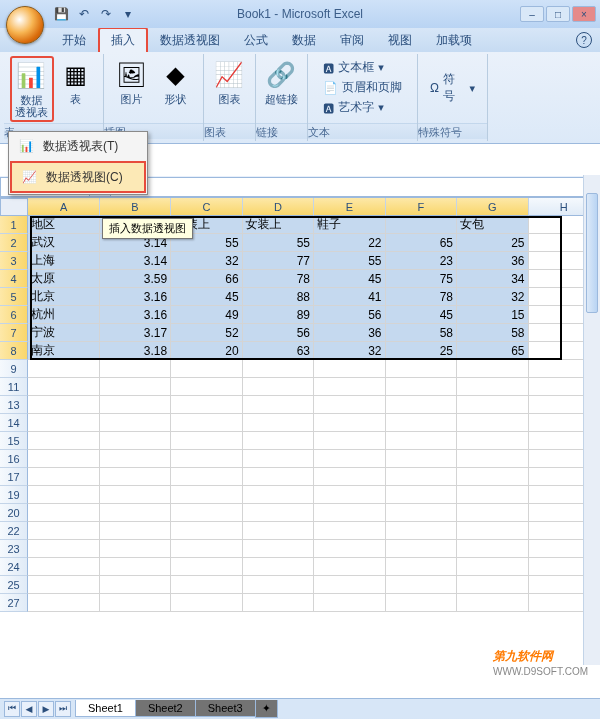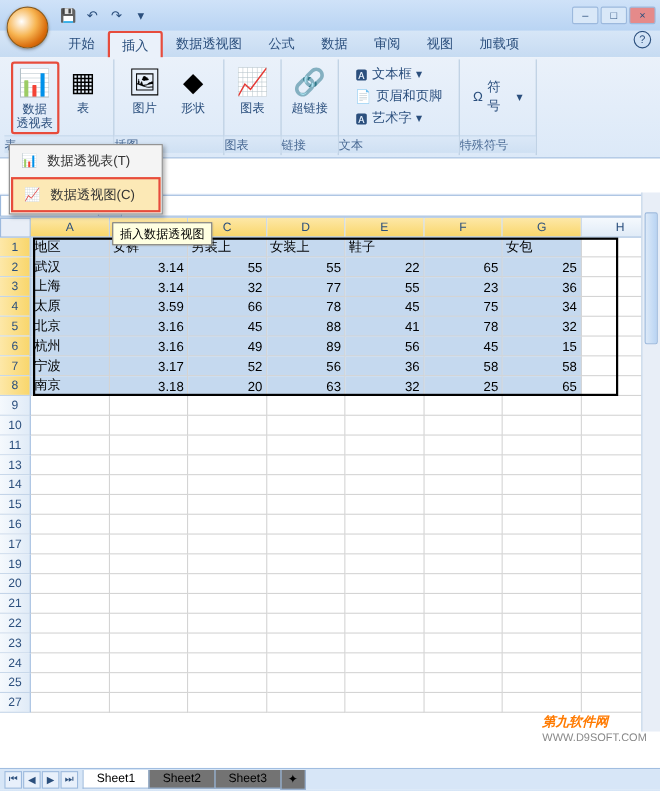--- a/index.html
+++ b/index.html
@@ -5,21 +5,21 @@
 *{box-sizing:border-box;margin:0;padding:0;font-family:"Microsoft YaHei","SimSun",Arial,sans-serif;font-size:12px}
 body{background:#fff;width:600px;height:719px;overflow:hidden;position:relative}
 .titlebar{height:28px;background:linear-gradient(#cfe2f8,#b9d4f3);display:flex;align-items:center;padding:0 4px;position:relative}
 .office-btn{width:38px;height:38px;border-radius:50%;background:radial-gradient(circle at 35% 35%,#fff,#f7b552 40%,#d96b0b 70%,#a34400);border:1px solid #8a5a1a;position:absolute;left:6px;top:6px;z-index:10;box-shadow:0 1px 3px rgba(0,0,0,.4)}
 .qat{display:flex;gap:2px;margin-left:48px}
 .qat-btn{width:20px;height:20px;display:flex;align-items:center;justify-content:center;color:#2b4f7d}
 .title-text{position:absolute;left:50%;transform:translateX(-50%);color:#3b5d88;font-size:12px}
 .win-controls{margin-left:auto;display:flex;gap:2px}
 .win-btn{width:24px;height:16px;background:#d9e8f8;border:1px solid #9cb9dd;display:flex;align-items:center;justify-content:center;font-size:10px;color:#2b4f7d;border-radius:2px}
 .win-btn.close{background:#e58a8a}
-.tabs{height:24px;background:linear-gradient(#d7e6f7,#c6dbf2);display:flex;align-items:flex-start;padding-left:50px}
+.tabs{height:24px;background:linear-gradient(#d7e6f7,#c6dbf2);display:flex;align-items:center;padding-left:50px}
 .tab{padding:4px 12px;color:#2b4f7d;cursor:pointer}
 .tab.active{background:#eaf1fa;border:1px solid #9cb9dd;border-bottom:none;border-radius:3px 3px 0 0}
 .tab.highlight{border:2px solid #e74c3c;padding:3px 11px}
 .help-circle{margin-left:auto;margin-right:8px;color:#2b4f7d;width:16px;height:16px;border:1px solid #2b4f7d;border-radius:50%;display:flex;align-items:center;justify-content:center;font-size:10px}
 .ribbon{height:92px;background:linear-gradient(#eaf1fa,#dce9f8);border-bottom:1px solid #9cb9dd;display:flex;padding:2px 4px;position:relative}
 .ribbon-group{border-right:1px solid #b8cce0;display:flex;flex-direction:column;align-items:center;padding:2px 6px;position:relative}
 .ribbon-group-label{position:absolute;bottom:2px;left:0;right:0;text-align:left;font-size:11px;color:#4a6a94;background:linear-gradient(#dbe8f7,#cfe0f3);border-top:1px solid #c3d7ec;height:16px;line-height:16px}
 .big-btn{display:flex;flex-direction:column;align-items:center;width:44px;padding:2px;cursor:pointer;border:1px solid transparent;border-radius:3px}
 .big-btn.highlight{border:2px solid #e74c3c}
 .big-btn .icon{width:32px;height:32px;display:flex;align-items:center;justify-content:center;font-size:24px}
@@ -66,20 +66,21 @@
 <body>
 
 <div class="titlebar">
   <div class="office-btn"></div>
   <div class="qat">
     <div class="qat-btn">💾</div>
     <div class="qat-btn">↶</div>
     <div class="qat-btn">↷</div>
     <div class="qat-btn">▾</div>
   </div>
+  <div class="title-text">Book1 - Microsoft Excel</div>
   <div class="win-controls">
     <div class="win-btn">–</div>
     <div class="win-btn">□</div>
     <div class="win-btn close">×</div>
   </div>
 </div>
 
 <div class="tabs">
   <div class="tab">开始</div>
   <div class="tab active highlight">插入</div>
@@ -284,31 +285,20 @@
         <div class="cell"></div>
         <div class="cell"></div>
         <div class="cell"></div>
         <div class="cell"></div>
         <div class="cell"></div>
         <div class="cell"></div>
         <div class="cell"></div>
         <div class="cell"></div>
       </div>
       <div class="row">
-        <div class="row-h">10</div>
-        <div class="cell"></div>
-        <div class="cell"></div>
-        <div class="cell"></div>
-        <div class="cell"></div>
-        <div class="cell"></div>
-        <div class="cell"></div>
-        <div class="cell"></div>
-        <div class="cell"></div>
-      </div>
-      <div class="row">
         <div class="row-h">11</div>
         <div class="cell"></div>
         <div class="cell"></div>
         <div class="cell"></div>
         <div class="cell"></div>
         <div class="cell"></div>
         <div class="cell"></div>
         <div class="cell"></div>
         <div class="cell"></div>
       </div>
@@ -383,31 +373,20 @@
         <div class="cell"></div>
         <div class="cell"></div>
         <div class="cell"></div>
         <div class="cell"></div>
         <div class="cell"></div>
         <div class="cell"></div>
         <div class="cell"></div>
         <div class="cell"></div>
       </div>
       <div class="row">
-        <div class="row-h">21</div>
-        <div class="cell"></div>
-        <div class="cell"></div>
-        <div class="cell"></div>
-        <div class="cell"></div>
-        <div class="cell"></div>
-        <div class="cell"></div>
-        <div class="cell"></div>
-        <div class="cell"></div>
-      </div>
-      <div class="row">
         <div class="row-h">22</div>
         <div class="cell"></div>
         <div class="cell"></div>
         <div class="cell"></div>
         <div class="cell"></div>
         <div class="cell"></div>
         <div class="cell"></div>
         <div class="cell"></div>
         <div class="cell"></div>
       </div>
@@ -450,21 +429,21 @@
         <div class="cell"></div>
         <div class="cell"></div>
         <div class="cell"></div>
         <div class="cell"></div>
         <div class="cell"></div>
         <div class="cell"></div>
         <div class="cell"></div>
       </div>
     </div>
   <div class="selection-border" style="left:30px;top:18px;width:532px;height:144px"></div>
-  <div class="tooltip" style="top:4px">插入数据透视图</div>
+  <div class="tooltip" style="top:20px">插入数据透视图</div>
 </div>
 
 <div class="scrollbar-v">
   <div class="thumb"></div>
 </div>
 
 <div class="watermark">
   <span>第九软件网</span>
   <small>WWW.D9SOFT.COM</small>
 </div>

